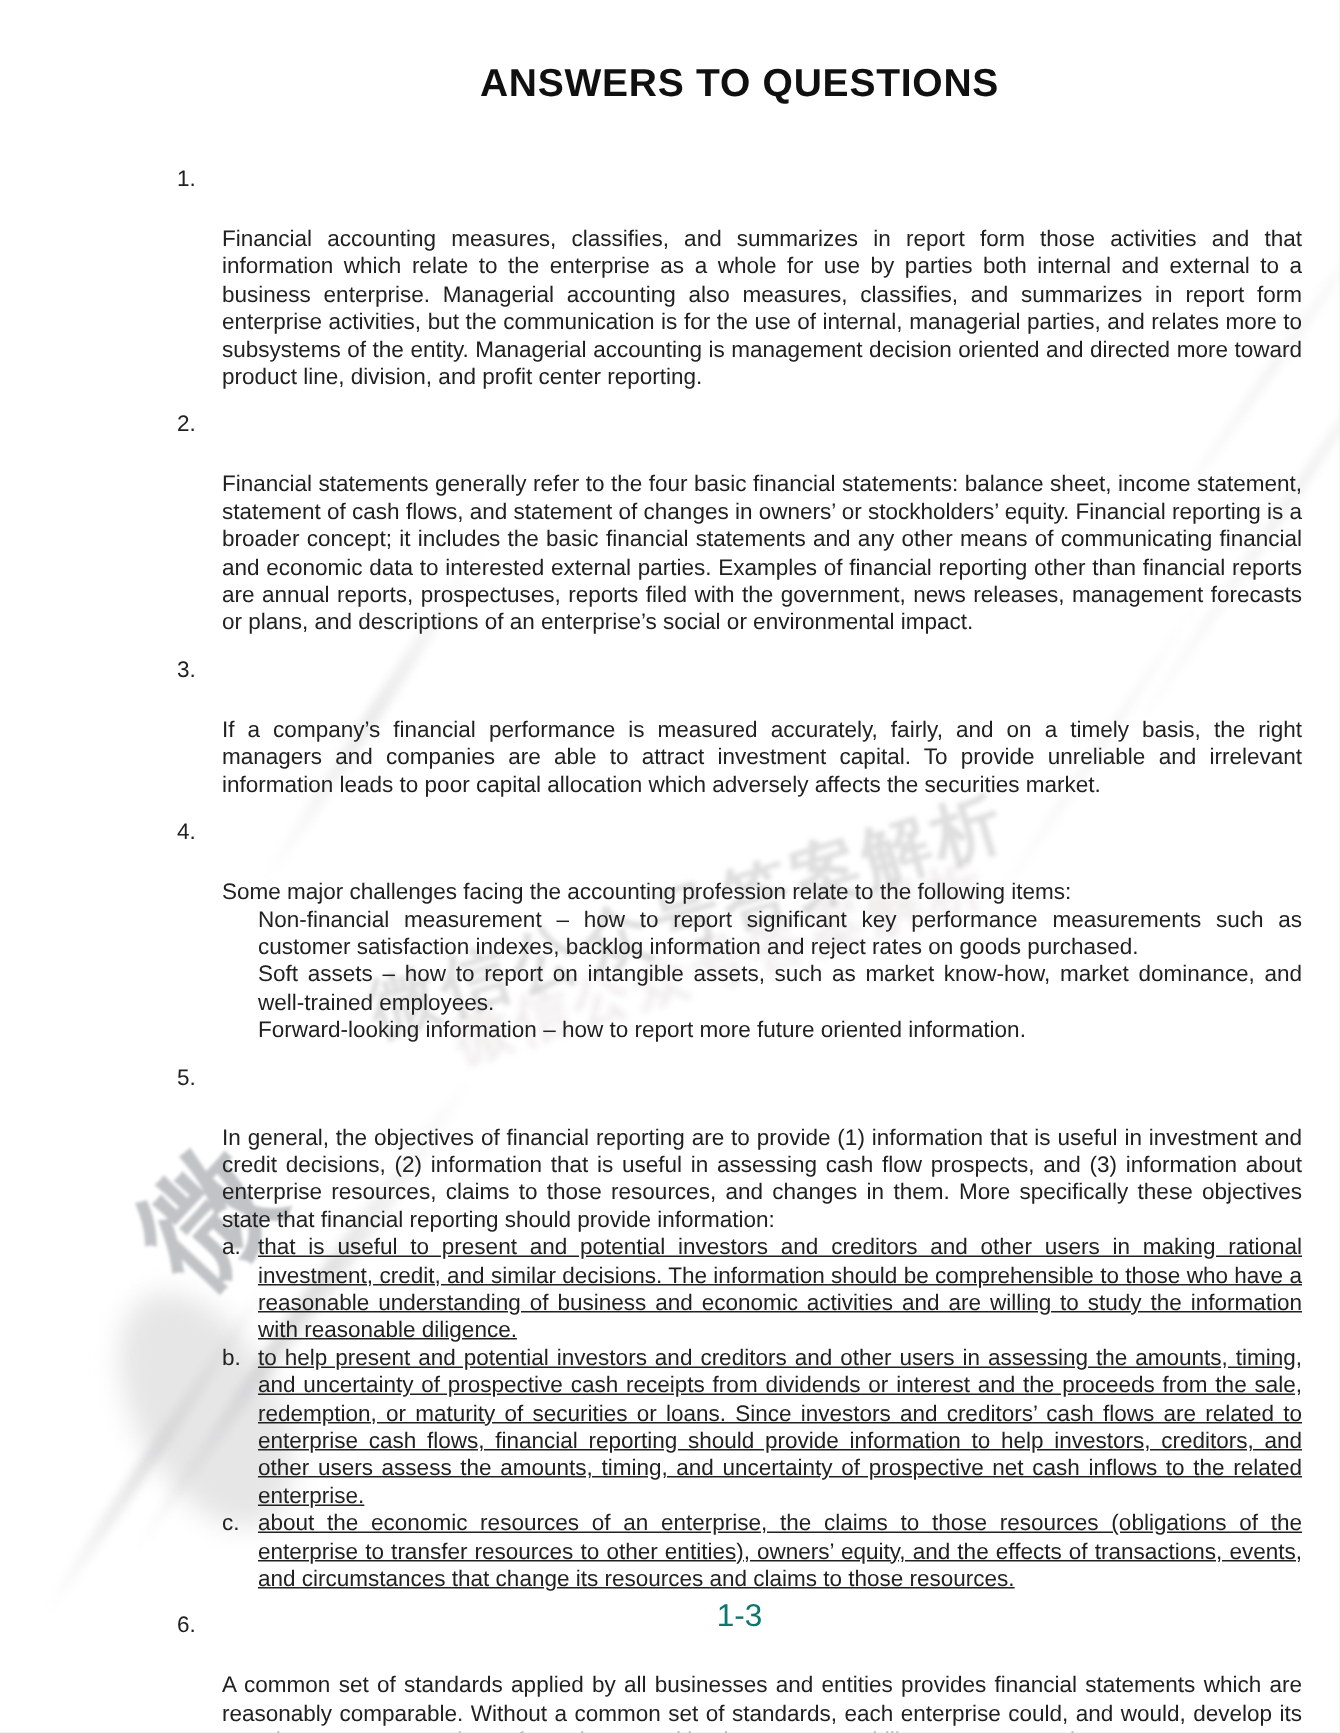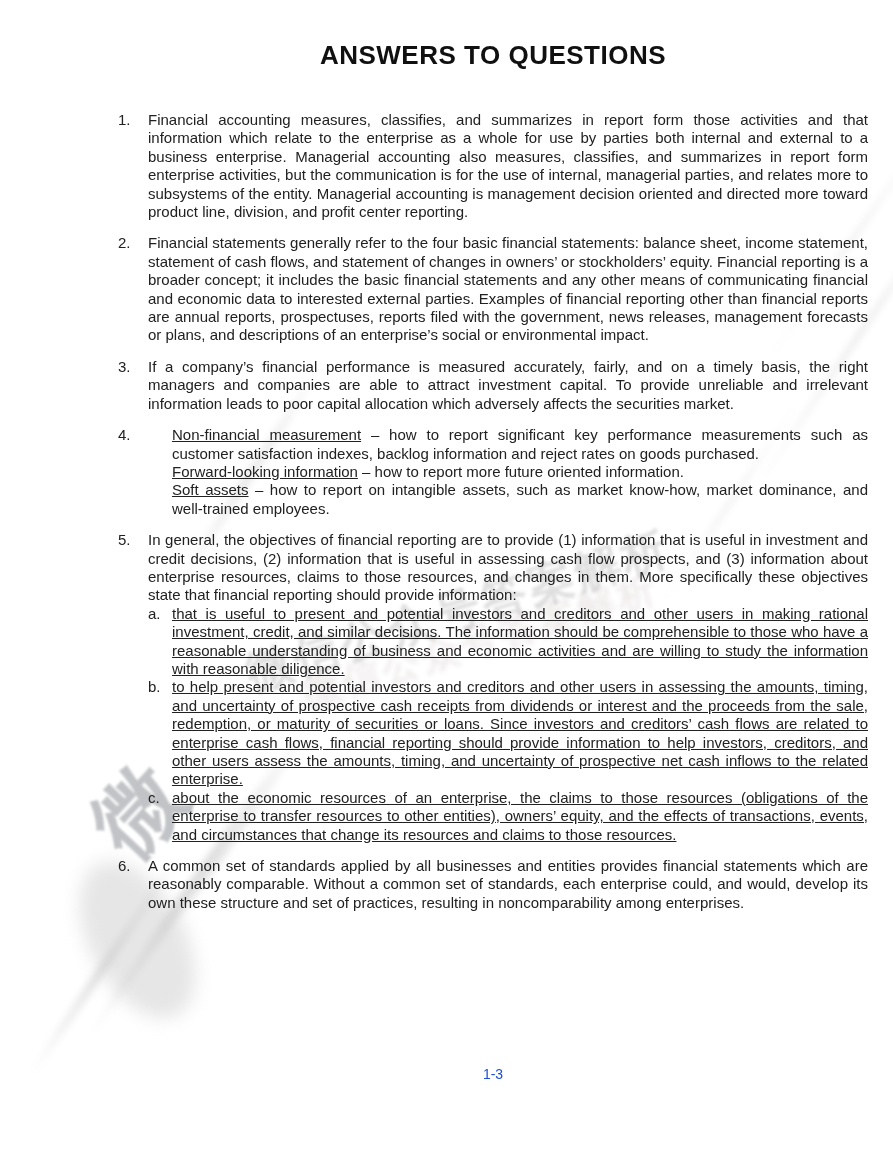--- a/index.html
+++ b/index.html
@@ -82,35 +82,35 @@
     text-align: center;
     color: #101010;
   }
   .answer {
     display: flex;
     margin-bottom: 13px;
     font-size: 15px;
     line-height: 18.4px;
   }
   .answer .num { flex: 0 0 30px; width: 30px; }
-  .answer .abody { flex: 1; min-width: 0; }
+  .answer .abody { flex: 1; min-width: 0; margin-top: 40px; }
   p.just { margin: 0; text-align: justify; }
   .defs { margin-left: 24px; }
   .def-line { margin: 0; text-align: justify; }
-  .term { text-decoration: underline; }
+  .term { }
   .sub { display: flex; }
   .sub .letter { flex: 0 0 24px; width: 24px; }
   .sub p { flex: 1; min-width: 0; text-decoration: underline; }
   .footer {
     position: absolute;
     left: 118px; top: 1066px;
     width: 750px;
     text-align: center;
-    font-size: 14px;
-    color: #1d4ed8;
+    font-size: 21px;
+    color: #0f766e;
     z-index: 1;
   }
 </style>
 </head>
 <body>
 
 <div class="page">
 
   <div class="wm-layer">
     <div class="streak s1"></div>
@@ -146,24 +146,25 @@
     <div class="answer">
       <div class="num">3.</div>
       <div class="abody">
         <p class="just">If a company’s financial performance is measured accurately, fairly, and on a timely basis, the right managers and companies are able to attract investment capital. To provide unreliable and irrelevant information leads to poor capital allocation which adversely affects the securities market.</p>
       </div>
     </div>
 
     <div class="answer">
       <div class="num">4.</div>
       <div class="abody">
+        <p class="just">Some major challenges facing the accounting profession relate to the following items:</p>
         <div class="defs">
           <p class="def-line"><span class="term">Non-financial measurement</span><span> – how to report significant key performance measurements such as customer satisfaction indexes, backlog information and reject rates on goods purchased.</span></p>
+          <p class="def-line"><span class="term">Soft assets</span><span> – how to report on intangible assets, such as market know-how, market dominance, and well-trained employees.</span></p>
           <p class="def-line"><span class="term">Forward-looking information</span><span> – how to report more future oriented information.</span></p>
-          <p class="def-line"><span class="term">Soft assets</span><span> – how to report on intangible assets, such as market know-how, market dominance, and well-trained employees.</span></p>
         </div>
       </div>
     </div>
 
     <div class="answer">
       <div class="num">5.</div>
       <div class="abody">
         <p class="just">In general, the objectives of financial reporting are to provide (1) information that is useful in investment and credit decisions, (2) information that is useful in assessing cash flow prospects, and (3) information about enterprise resources, claims to those resources, and changes in them. More specifically these objectives state that financial reporting should provide information:</p>
         <div class="sub">
           <div class="letter">a.</div>

